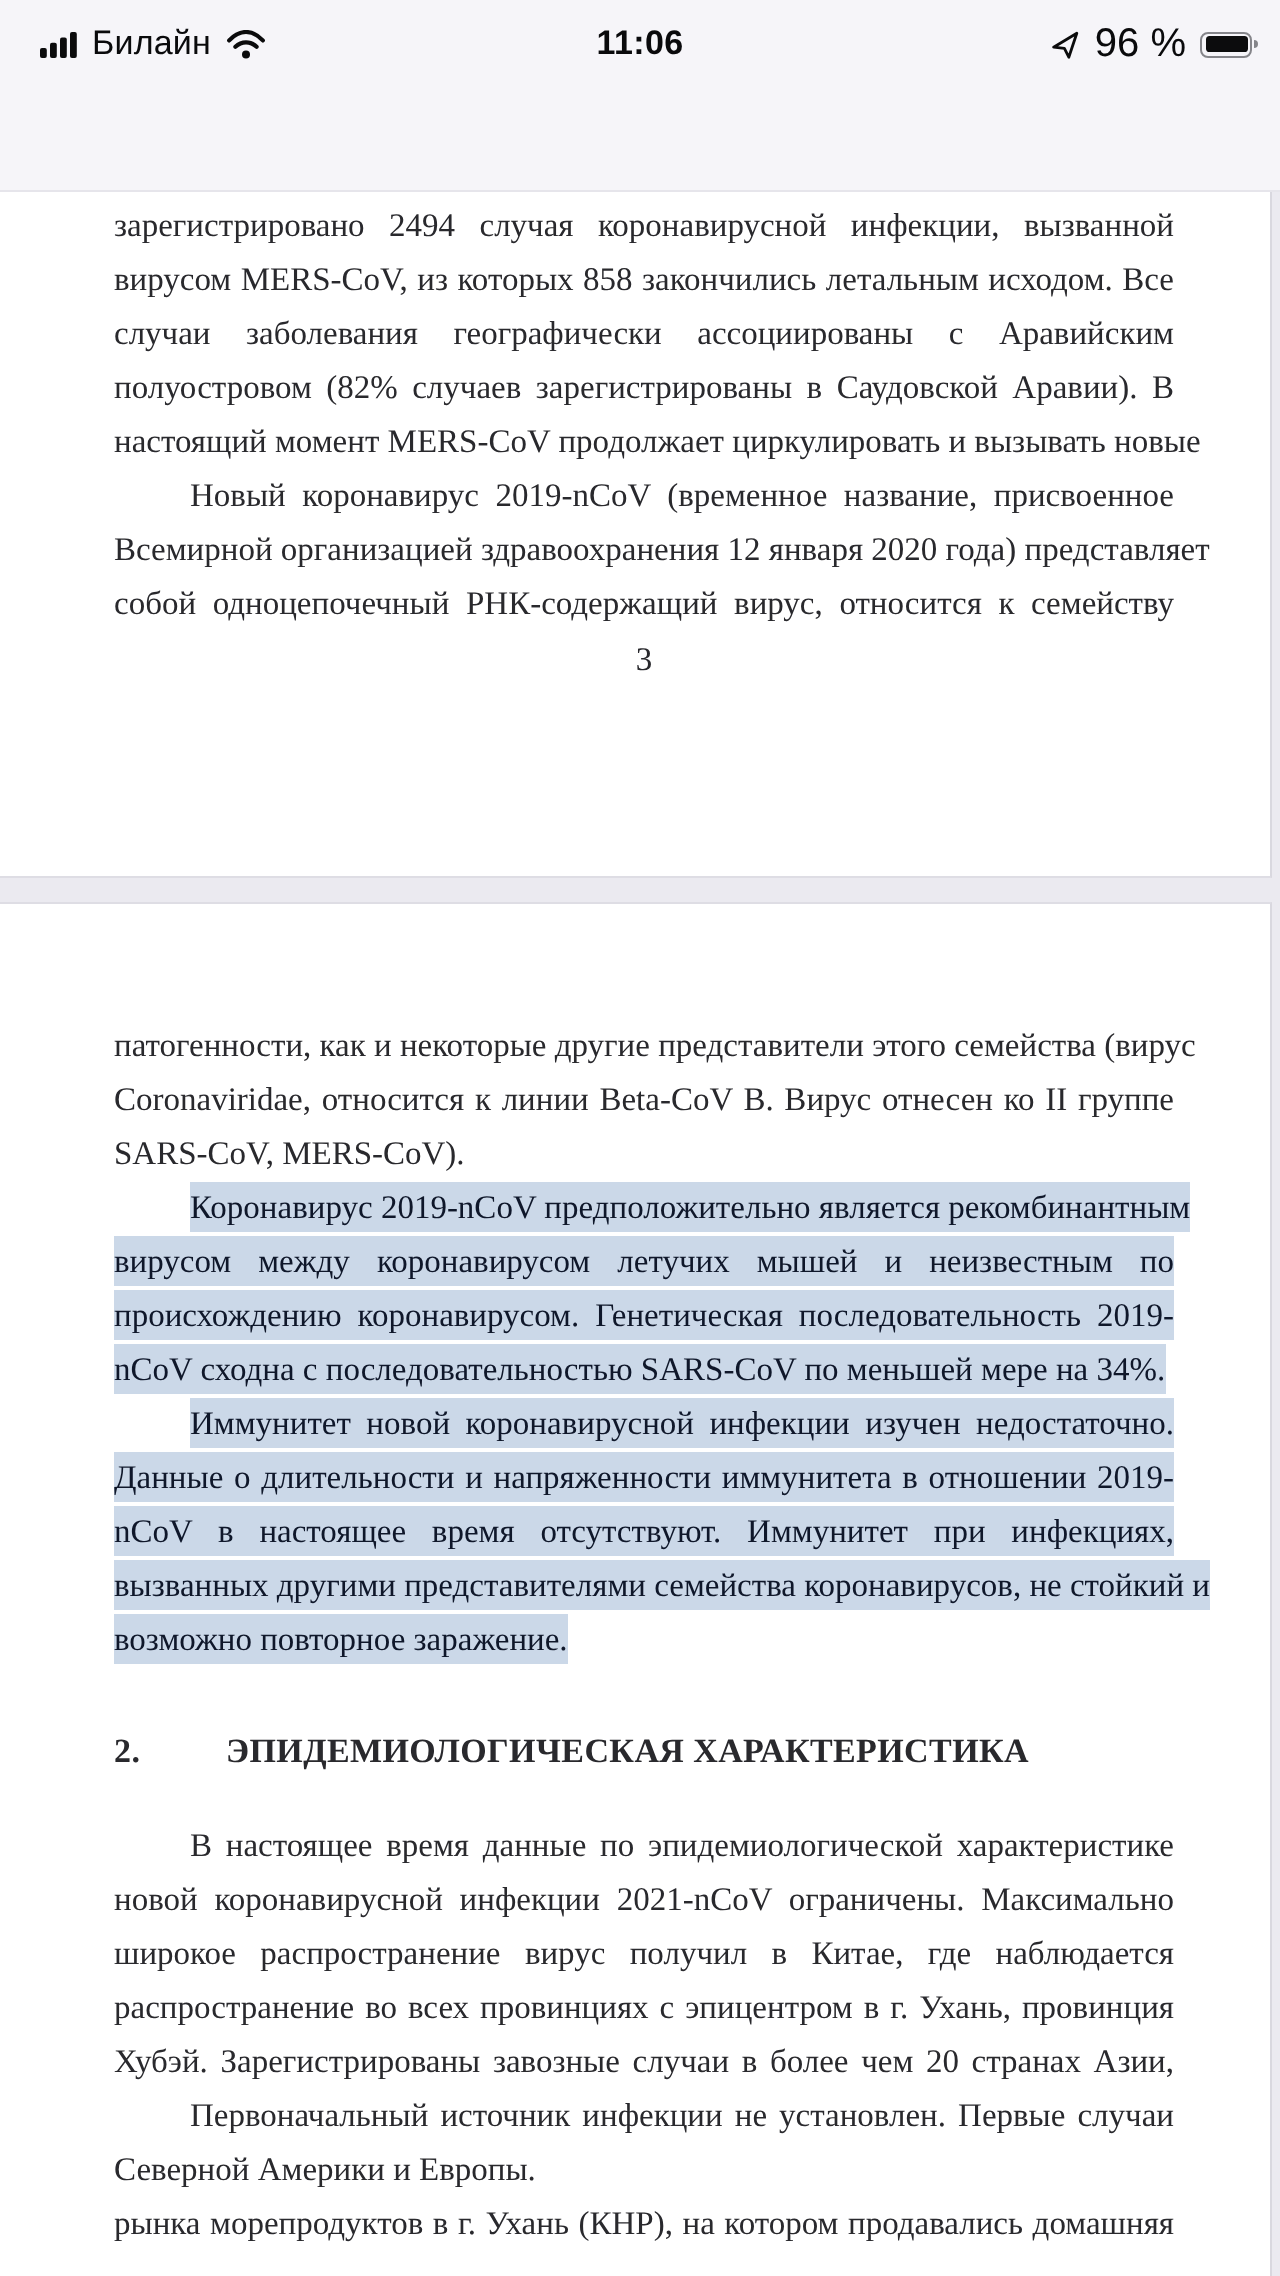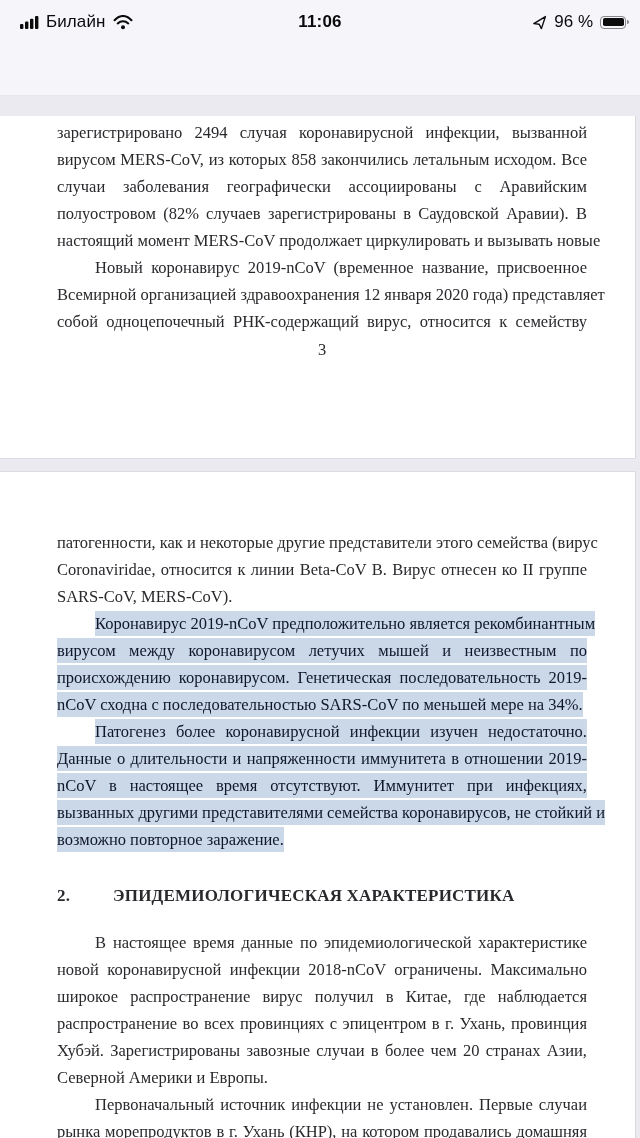--- a/index.html
+++ b/index.html
@@ -21,21 +21,21 @@
     position:absolute;top:0;left:0;right:0;height:40px;
     display:flex;align-items:center;justify-content:space-between;
     padding:4px 14px 0 20px;background:var(--chrome);color:#0a0a0c;text-align:right;
   }
   .sb-left,.sb-right{display:flex;align-items:center;gap:7px;}
   .sb-carrier{font-size:17px;letter-spacing:.1px;}
   .sb-time{
     position:absolute;left:50%;transform:translateX(-50%);
     font-size:17px;font-weight:700;letter-spacing:.2px;
   }
-  .sb-pct{font-size:17px;}
+  .sb-pct{font-size:20px;}
   .battery{position:relative;width:26px;height:13px;border:1.4px solid #85858a;border-radius:4px;}
   .battery .fill{position:absolute;left:1.5px;top:1.5px;bottom:1.5px;width:88%;background:#0c0c0d;border-radius:1.8px;}
   .battery .nub{position:absolute;right:-4px;top:3.4px;width:2.3px;height:4.6px;background:#85858a;border-radius:0 2px 2px 0;}
   
   .toolbar{
     position:absolute;top:40px;left:0;right:0;height:56px;
     background:var(--chrome);border-bottom:1px solid #e6e5eb;
   }
   .close-btn{position:absolute;left:33px;top:54px;width:32px;height:32px;background:none;border:none;cursor:pointer;}
   .more-btn{position:absolute;right:20px;top:60px;width:42px;height:20px;background:none;border:none;cursor:pointer;display:flex;align-items:center;justify-content:center;gap:6px;}
@@ -43,21 +43,21 @@
   
   .doc{
     position:absolute;top:96px;left:0;right:0;bottom:0;
     background:var(--gutter);overflow:hidden;
   }
   .page{
     background:#fff;margin-right:4px;border-right:1px solid #d9d8df;
     padding:0 48px 0 57px;
     font-family:"Liberation Serif",serif;color:var(--ink);
   }
-  .page-1{height:343px;overflow:hidden;border-bottom:1px solid #dedde4;margin-top:20px;}
+  .page-1{height:343px;overflow:hidden;border-bottom:1px solid #dedde4;}
   .page-gap{height:12px;}
   .page-2{height:687px;overflow:hidden;border-top:1px solid #dedde4;padding-top:57px;}
   .page-1 .blocks{margin-top:3px;}
   .ln{
     height:27px;line-height:27px;font-size:16.5px;white-space:nowrap;
     overflow:visible;
   }
   .ln.j{text-align:justify;text-align-last:justify;}
   .ln.i{text-indent:38px;}
   .hl{background:var(--hl);padding:3px 0;color:#0f172a;}
@@ -129,32 +129,32 @@
   <div class="page-gap"></div>
   <div class="page page-2">
     <div class="blocks">
         <div class="ln j">патогенности, как и некоторые другие представители этого семейства (вирус</div>
         <div class="ln j">Coronaviridae, относится к линии Beta-CoV B. Вирус отнесен ко II группе</div>
         <div class="ln">SARS-CoV, MERS-CoV).</div>
         <div class="ln j i"><span class="hl">Коронавирус 2019-nCoV предположительно является рекомбинантным</span></div>
         <div class="ln j"><span class="hl">вирусом между коронавирусом летучих мышей и неизвестным по</span></div>
         <div class="ln j"><span class="hl">происхождению коронавирусом. Генетическая последовательность 2019-</span></div>
         <div class="ln"><span class="hl">nCoV сходна с последовательностью SARS-CoV по меньшей мере на 34%.</span></div>
-        <div class="ln j i"><span class="hl">Патогенез более коронавирусной инфекции изучен недостаточно.</span></div>
+        <div class="ln j i"><span class="hl">Иммунитет новой коронавирусной инфекции изучен недостаточно.</span></div>
         <div class="ln j"><span class="hl">Данные о длительности и напряженности иммунитета в отношении 2019-</span></div>
         <div class="ln j"><span class="hl">nCoV в настоящее время отсутствуют. Иммунитет при инфекциях,</span></div>
         <div class="ln j"><span class="hl">вызванных другими представителями семейства коронавирусов, не стойкий и</span></div>
         <div class="ln"><span class="hl">возможно повторное заражение.</span></div>
         <div class="blk-h">
           <span class="num">2.</span>
           <span>ЭПИДЕМИОЛОГИЧЕСКАЯ ХАРАКТЕРИСТИКА</span>
         </div>
         <div class="ln j i">В настоящее время данные по эпидемиологической характеристике</div>
-        <div class="ln j">новой коронавирусной инфекции 2018-nCoV ограничены. Максимально</div>
+        <div class="ln j">новой коронавирусной инфекции 2021-nCoV ограничены. Максимально</div>
         <div class="ln j">широкое распространение вирус получил в Китае, где наблюдается</div>
         <div class="ln j">распространение во всех провинциях с эпицентром в г. Ухань, провинция</div>
         <div class="ln j">Хубэй. Зарегистрированы завозные случаи в более чем 20 странах Азии,</div>
+        <div class="ln j i">Первоначальный источник инфекции не установлен. Первые случаи</div>
         <div class="ln">Северной Америки и Европы.</div>
-        <div class="ln j i">Первоначальный источник инфекции не установлен. Первые случаи</div>
         <div class="ln j">рынка морепродуктов в г. Ухань (КНР), на котором продавались домашняя</div>
       </div>
   </div>
 </div>
 
 </body></html>

